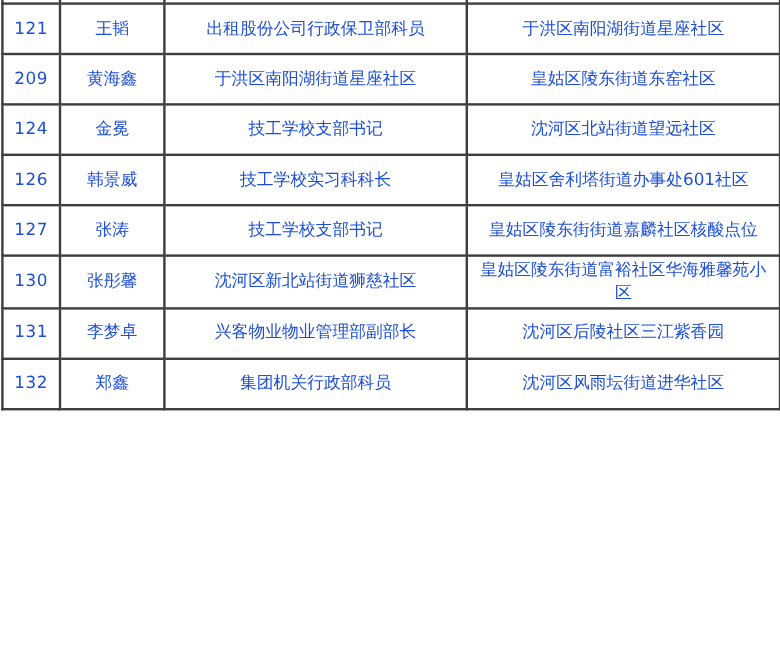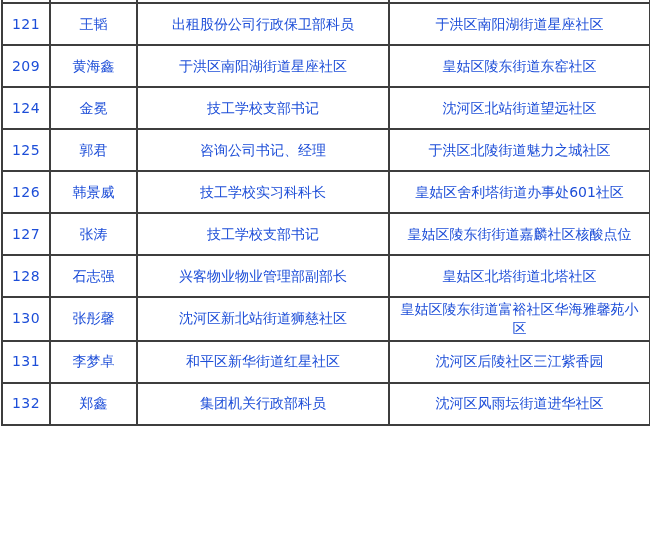--- a/index.html
+++ b/index.html
@@ -76,53 +76,41 @@
       <td class="pos-cell">于洪区南阳湖街道星座社区</td>
       <td class="loc-cell">皇姑区陵东街道东窑社区</td>
     </tr>
     <tr class="data-row">
       <td class="num-cell">124</td>
       <td class="name-cell">金冕</td>
       <td class="pos-cell">技工学校支部书记</td>
       <td class="loc-cell">沈河区北站街道望远社区</td>
     </tr>
     <tr class="data-row">
-      <td class="num-cell">125</td>
-      <td class="name-cell">郭君</td>
-      <td class="pos-cell">咨询公司书记、经理</td>
-      <td class="loc-cell">于洪区北陵街道魅力之城社区</td>
-    </tr>
-    <tr class="data-row">
       <td class="num-cell">126</td>
       <td class="name-cell">韩景威</td>
       <td class="pos-cell">技工学校实习科科长</td>
       <td class="loc-cell">皇姑区舍利塔街道办事处601社区</td>
     </tr>
     <tr class="data-row">
       <td class="num-cell">127</td>
       <td class="name-cell">张涛</td>
       <td class="pos-cell">技工学校支部书记</td>
       <td class="loc-cell">皇姑区陵东街街道嘉麟社区核酸点位</td>
     </tr>
     <tr class="data-row">
-      <td class="num-cell">128</td>
-      <td class="name-cell">石志强</td>
-      <td class="pos-cell">兴客物业物业管理部副部长</td>
-      <td class="loc-cell">皇姑区北塔街道北塔社区</td>
-    </tr>
-    <tr class="data-row">
       <td class="num-cell">130</td>
       <td class="name-cell">张彤馨</td>
       <td class="pos-cell">沈河区新北站街道狮慈社区</td>
       <td class="loc-cell">皇姑区陵东街道富裕社区华海雅馨苑小区</td>
     </tr>
     <tr class="data-row">
       <td class="num-cell">131</td>
       <td class="name-cell">李梦卓</td>
-      <td class="pos-cell">和平区新华街道红星社区</td>
+      <td class="pos-cell">兴客物业物业管理部副部长</td>
       <td class="loc-cell">沈河区后陵社区三江紫香园</td>
     </tr>
     <tr class="data-row">
       <td class="num-cell">132</td>
       <td class="name-cell">郑鑫</td>
       <td class="pos-cell">集团机关行政部科员</td>
       <td class="loc-cell">沈河区风雨坛街道进华社区</td>
     </tr>
   </tbody>
 </table>

